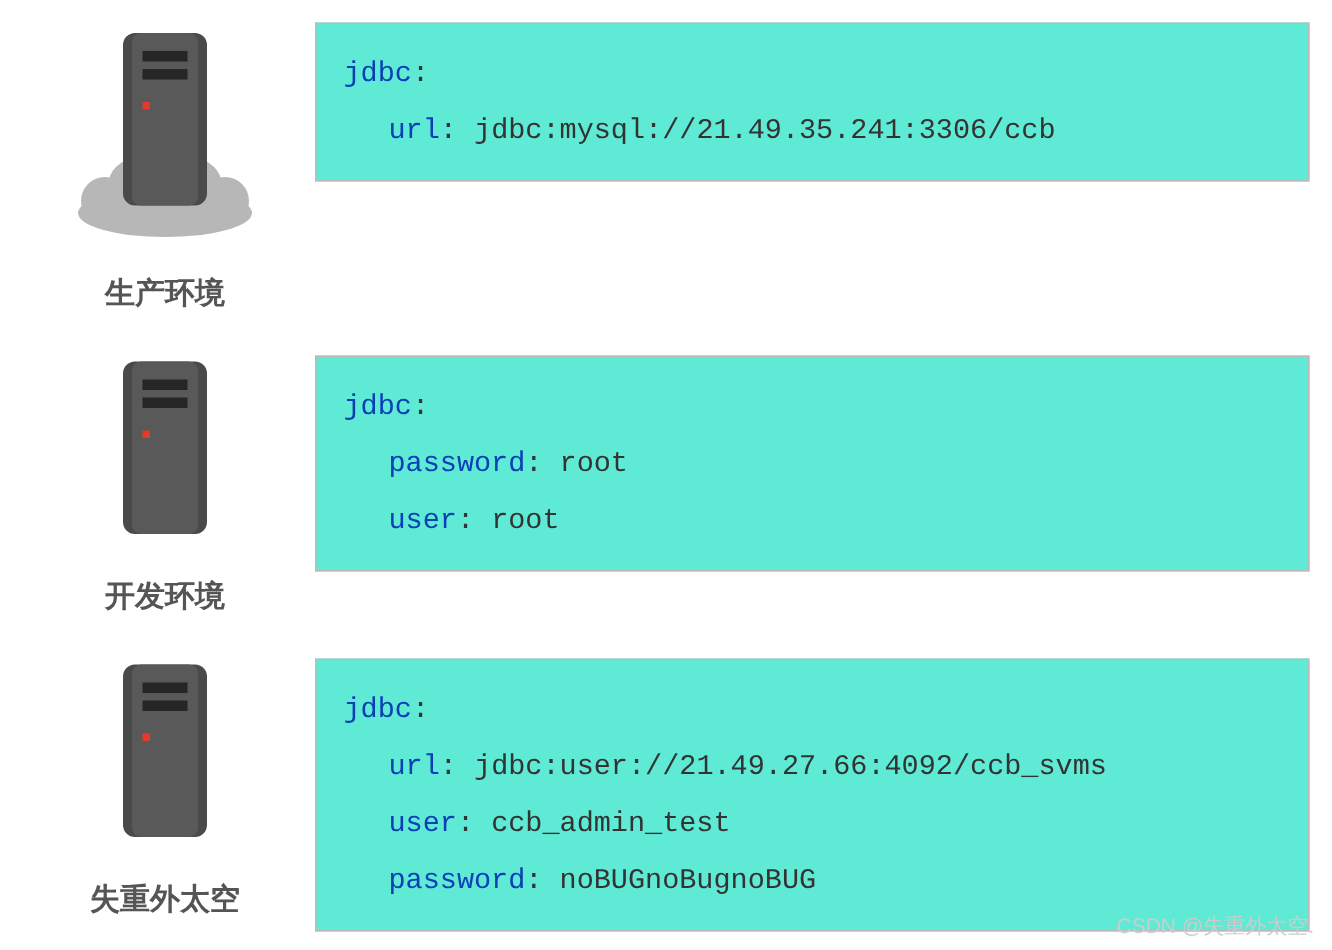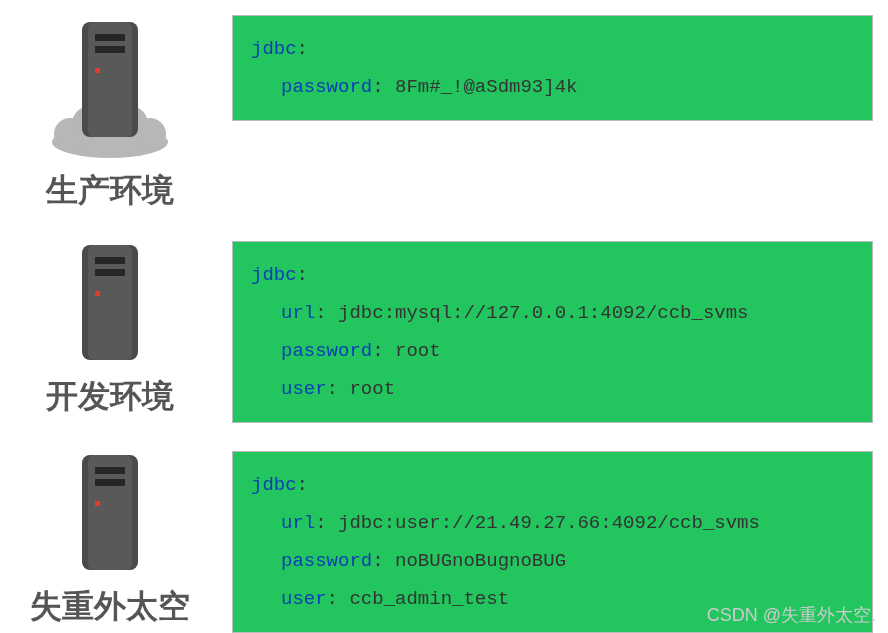--- a/index.html
+++ b/index.html
@@ -24,45 +24,44 @@
   }
   .server-wrap {
     position: relative;
     width: 140px;
     height: 140px;
     display: flex;
     align-items: center;
     justify-content: center;
   }
   .server-label {
-    font-size: 32px;
+    font-size: 20px;
     font-weight: bold;
     color: #555;
-    margin-top: 12px;
+    margin-top: 25px;
   }
   .code-box {
     flex: 1;
-    background: #22c55e;
+    background: #5eead4;
     border: 1.5px solid #bbb;
     padding: 14px 18px;
     font-family: "Consolas", "Courier New", monospace;
     font-size: 19px;
     line-height: 2.0;
     color: #333;
-    margin-left: 22px;
   }
   .key { color: #0a3fb5; }
   .colon { color: #333; }
   .val { color: #333; }
   .indent { padding-left: 30px; display: block; }
   .watermark {
     position: absolute;
     bottom: 6px;
     right: 12px;
-    font-size: 18px;
+    font-size: 14px;
     color: #ccc;
     font-family: sans-serif;
   }
 </style>
 </head>
 <body>
 
 <div class="row">
   <div class="left-col">
     <div class="server-wrap">
@@ -82,40 +81,39 @@
         <rect x="55" y="22" width="30" height="7" fill="#262626"></rect>
         <rect x="55" y="34" width="30" height="7" fill="#262626"></rect>
 
         <rect x="55" y="56" width="5" height="5" fill="#e23b2e"></rect>
       </svg>
     </div>
     <div class="server-label">生产环境</div>
   </div>
   <div class="code-box">
     <div><span class="key">jdbc</span><span class="colon">:</span></div>
-    <div class="indent"><span class="key">password</span><span class="colon">: </span><span class="val">8Fm#_!@aSdm93]4k</span></div>
+    <div class="indent"><span class="key">url</span><span class="colon">: </span><span class="val">jdbc:mysql://21.49.35.241:3306/ccb</span></div>
   </div>
 </div>
 
 <div class="row">
   <div class="left-col">
     <div class="server-wrap" style="height:120px;">
       <svg width="80" height="120" viewBox="0 0 80 120">
         <rect x="12" y="2" width="56" height="115" rx="8" fill="#4a4a4a"></rect>
         <rect x="18" y="2" width="44" height="115" rx="6" fill="#595959"></rect>
         <rect x="25" y="14" width="30" height="7" fill="#262626"></rect>
         <rect x="25" y="26" width="30" height="7" fill="#262626"></rect>
         <rect x="25" y="48" width="5" height="5" fill="#e23b2e"></rect>
       </svg>
     </div>
     <div class="server-label">开发环境</div>
   </div>
   <div class="code-box">
     <div><span class="key">jdbc</span><span class="colon">:</span></div>
-    <div class="indent"><span class="key">url</span><span class="colon">: </span><span class="val">jdbc:mysql://127.0.0.1:4092/ccb_svms</span></div>
     <div class="indent"><span class="key">password</span><span class="colon">: </span><span class="val">root</span></div>
     <div class="indent"><span class="key">user</span><span class="colon">: </span><span class="val">root</span></div>
   </div>
 </div>
 
 <div class="row" style="margin-bottom:0;">
   <div class="left-col">
     <div class="server-wrap" style="height:120px;">
       <svg width="80" height="120" viewBox="0 0 80 120">
         <rect x="12" y="2" width="56" height="115" rx="8" fill="#4a4a4a"></rect>
@@ -123,18 +121,18 @@
         <rect x="25" y="14" width="30" height="7" fill="#262626"></rect>
         <rect x="25" y="26" width="30" height="7" fill="#262626"></rect>
         <rect x="25" y="48" width="5" height="5" fill="#e23b2e"></rect>
       </svg>
     </div>
     <div class="server-label">失重外太空</div>
   </div>
   <div class="code-box">
     <div><span class="key">jdbc</span><span class="colon">:</span></div>
     <div class="indent"><span class="key">url</span><span class="colon">: </span><span class="val">jdbc:user://21.49.27.66:4092/ccb_svms</span></div>
+    <div class="indent"><span class="key">user</span><span class="colon">: </span><span class="val">ccb_admin_test</span></div>
     <div class="indent"><span class="key">password</span><span class="colon">: </span><span class="val">noBUGnoBugnoBUG</span></div>
-    <div class="indent"><span class="key">user</span><span class="colon">: </span><span class="val">ccb_admin_test</span></div>
   </div>
 </div>
 
 <div class="watermark">CSDN @失重外太空.</div>
 
 </body></html>

